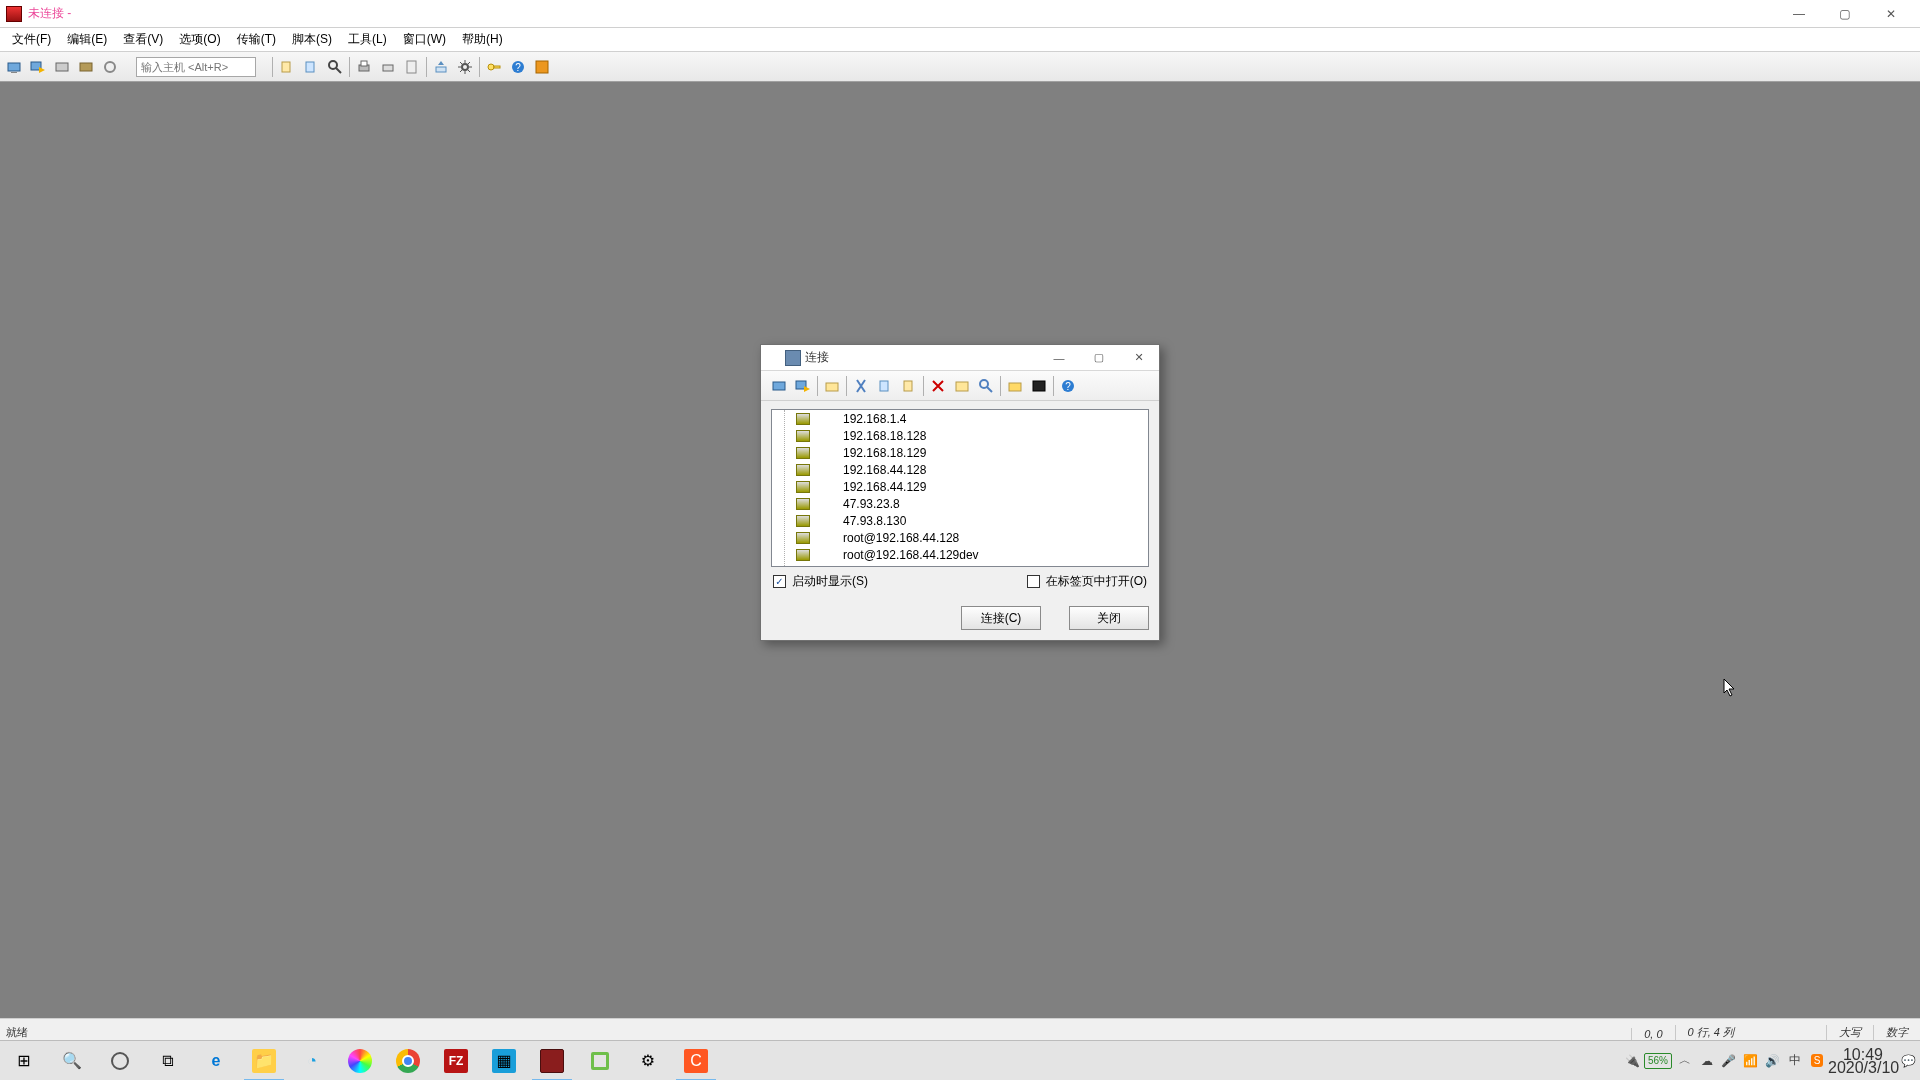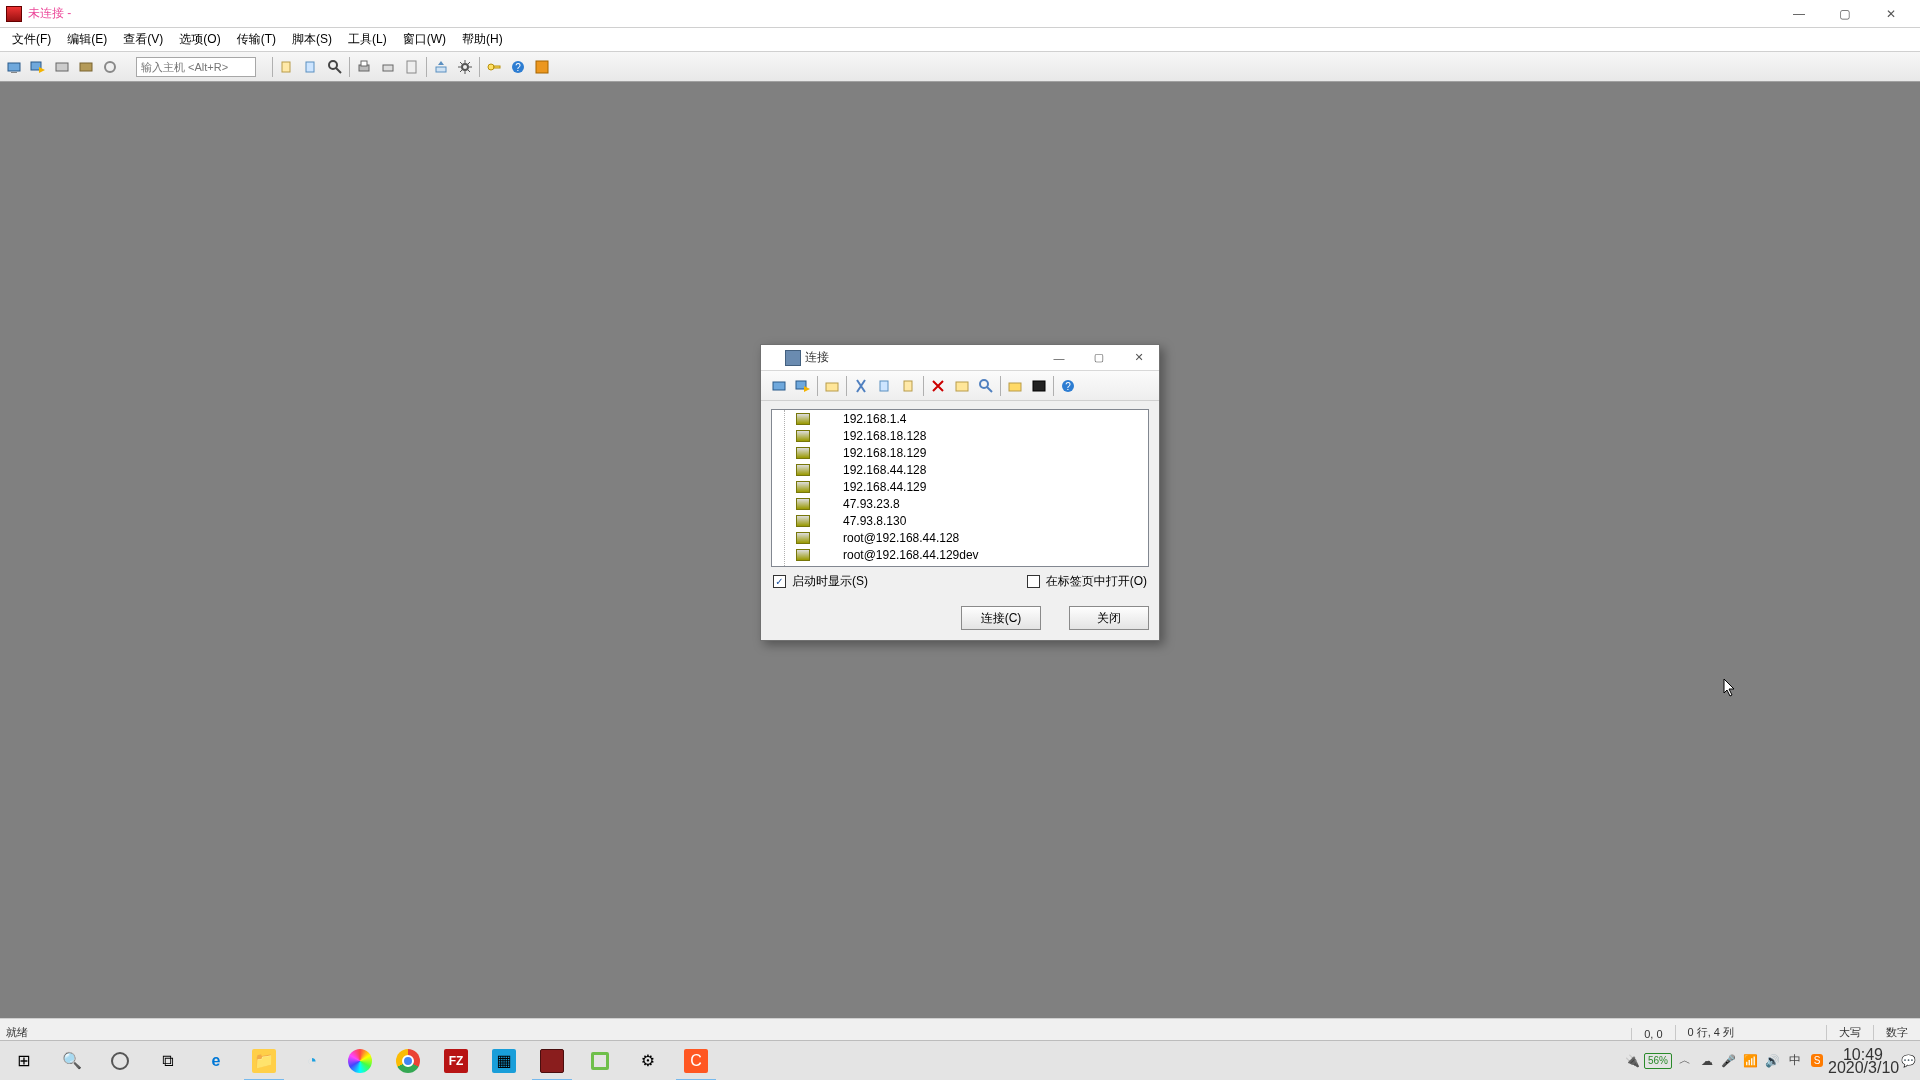--- a/index.html
+++ b/index.html
@@ -21,21 +21,21 @@
 .tb-btn svg{width:16px;height:16px;}
 .tb-sep { width:1px; height:20px; background:#b0b0b0; margin:0 2px;}
 .host-input { width:120px; height:20px; border:1px solid #a7a7a7; background:#fff; font-size:11px; padding:0 4px; color:#888; margin:0 14px;}
 
 
 .workspace { position:absolute; left:0; right:0; top:82px; bottom:48px; background:#808080; }
 
 
 .statusbar { position:absolute; left:0; right:0; bottom:40px; height:22px; background:#f0f0f0; border-top:1px solid #cfcfcf; display:flex; align-items:flex-end; font-size:11px; color:#333; }
 .statusbar .sb-left{ padding:0 6px; flex:1;}
-.statusbar .sb-cell{ padding:0 12px; border-left:1px solid #c8c8c8;}
+.statusbar .sb-cell{ padding:0 12px; border-left:1px solid #c8c8c8;font-style:italic;}
 .statusbar .sb-spacer{width:80px;border-left:1px solid #c8c8c8;}
 
 
 .dialog { position:absolute; width:400px; left:760px; top:344px; background:#f0f0f0; border:1px solid #707070; box-shadow:4px 4px 10px rgba(0,0,0,.35);}
 .dlg-title { height:26px; display:flex; align-items:center; background:#fff; border-bottom:1px solid #d8d8d8; padding-left:24px;}
 .dlg-title .dlg-ico{ width:16px;height:16px;margin-right:4px;background:#6a8bb0;border:1px solid #43607f;}
 .dlg-title .dlg-text{ flex:1; font-size:12px;color:#333;}
 .dlg-title .dlg-btn{ width:40px;height:24px;display:flex;align-items:center;justify-content:center;font-size:11px;color:#555;}
 .dlg-tb { height:30px; display:flex; align-items:center; padding:0 6px; border-bottom:1px solid #d0d0d0; background:linear-gradient(#fbfbfb,#eee);}
 .dlg-tb .tb-btn{width:22px;height:22px;}

